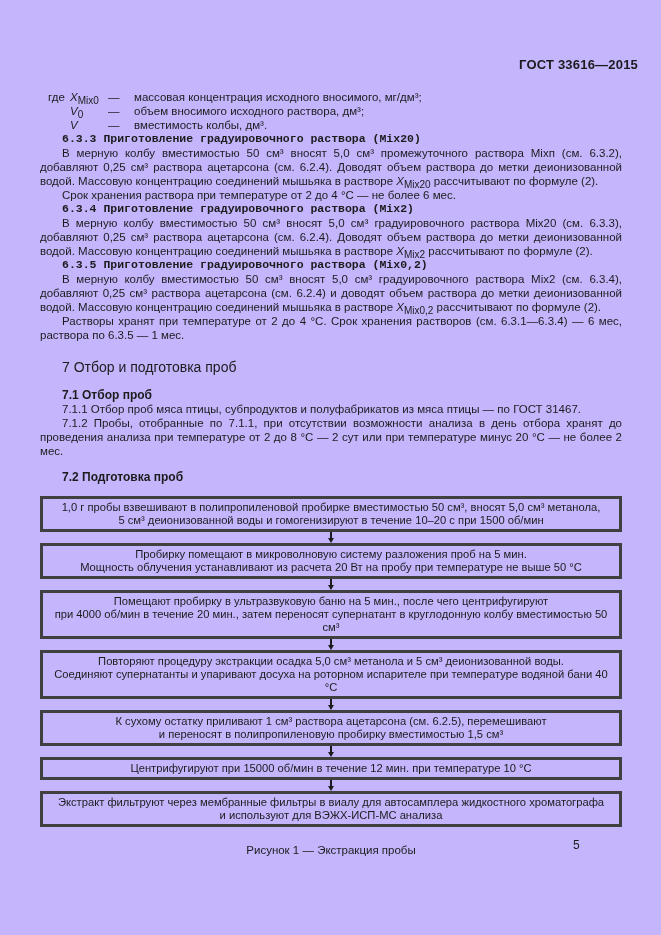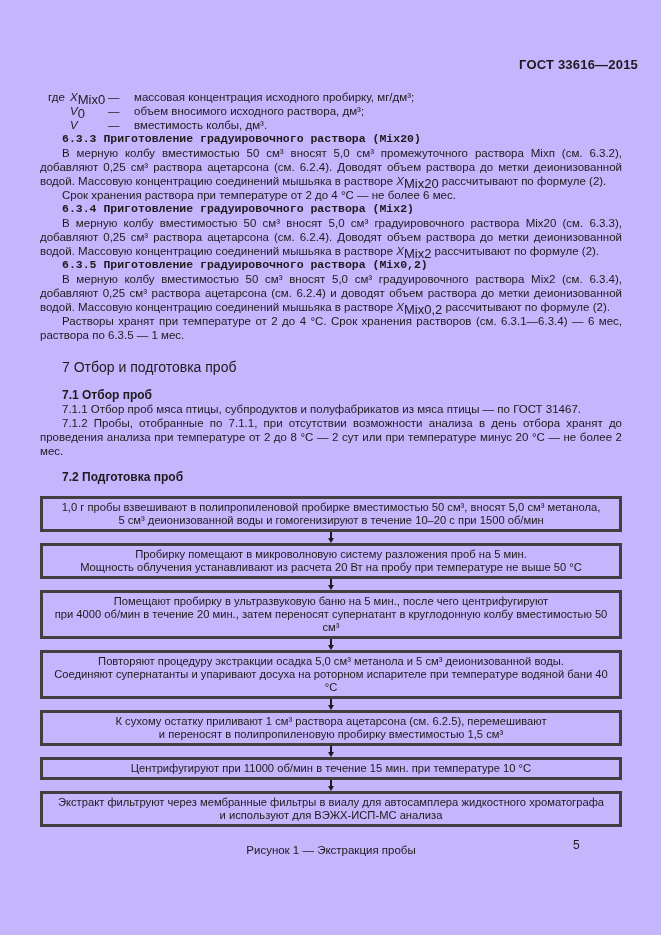--- a/index.html
+++ b/index.html
@@ -32,21 +32,21 @@
     line-height: 14px;
     text-align: justify;
   }
   .where-list { margin-top: 90px; padding-left: 8px; }
   .where-row { display: flex; line-height: 14px; font-size: 11.5px; }
   .where-prefix { width: 22px; flex: 0 0 22px; }
   .where-term { width: 38px; flex: 0 0 38px; }
   .where-dash { width: 26px; flex: 0 0 26px; text-align: left; }
   .where-desc { flex: 1; }
   .var { font-style: italic; }
-  sub { font-size: 13px; line-height: 0; }
+  sub { font-size: 10px; line-height: 0; }
   .subsection-heading {
     font-weight: bold;
     font-size: 11.5px; line-height: 14px;
     margin: 0; padding-left: 22px;
     text-align: left;
     font-family: Liberation Mono, monospace;
   }
   p.para {
     margin: 0;
     text-indent: 22px;
@@ -102,21 +102,21 @@
 
   <div class="doc-header">ГОСТ 33616—2015</div>
 
   <div class="content body-text">
 
     <div class="where-list">
       <div class="where-row">
         <span class="where-prefix">где</span>
         <span class="where-term"><span class="var">X</span><sub>Mix0</sub></span>
         <span class="where-dash">—</span>
-        <span class="where-desc">массовая концентрация исходного пробирку, мг/дм³;</span>
+        <span class="where-desc">массовая концентрация исходного вносимого, мг/дм³;</span>
       </div>
       <div class="where-row">
         <span class="where-prefix"></span>
         <span class="where-term"><span class="var">V</span><sub>0</sub></span>
         <span class="where-dash">—</span>
         <span class="where-desc">объем вносимого исходного раствора, дм³;</span>
       </div>
       <div class="where-row">
         <span class="where-prefix"></span>
         <span class="where-term"><span class="var">V</span><sub></sub></span>
@@ -174,21 +174,21 @@
       <div class="flow-arrow">
           <span class="arrow-line"></span>
           <span class="arrow-head"></span>
         </div>
       <div class="flow-box">К сухому остатку приливают 1 см³ раствора ацетарсона (см. 6.2.5), перемешивают
 и переносят в полипропиленовую пробирку вместимостью 1,5 см³</div>
       <div class="flow-arrow">
           <span class="arrow-line"></span>
           <span class="arrow-head"></span>
         </div>
-      <div class="flow-box">Центрифугируют при 11000 об/мин в течение 15 мин. при температуре 10 °С</div>
+      <div class="flow-box">Центрифугируют при 15000 об/мин в течение 12 мин. при температуре 10 °С</div>
       <div class="flow-arrow">
           <span class="arrow-line"></span>
           <span class="arrow-head"></span>
         </div>
       <div class="flow-box">Экстракт фильтруют через мембранные фильтры в виалу для автосамплера жидкостного хроматографа
 и используют для ВЭЖХ-ИСП-МС анализа</div>
       <div class="figure-caption">Рисунок 1 — Экстракция пробы</div>
     </div>
 
   </div>

